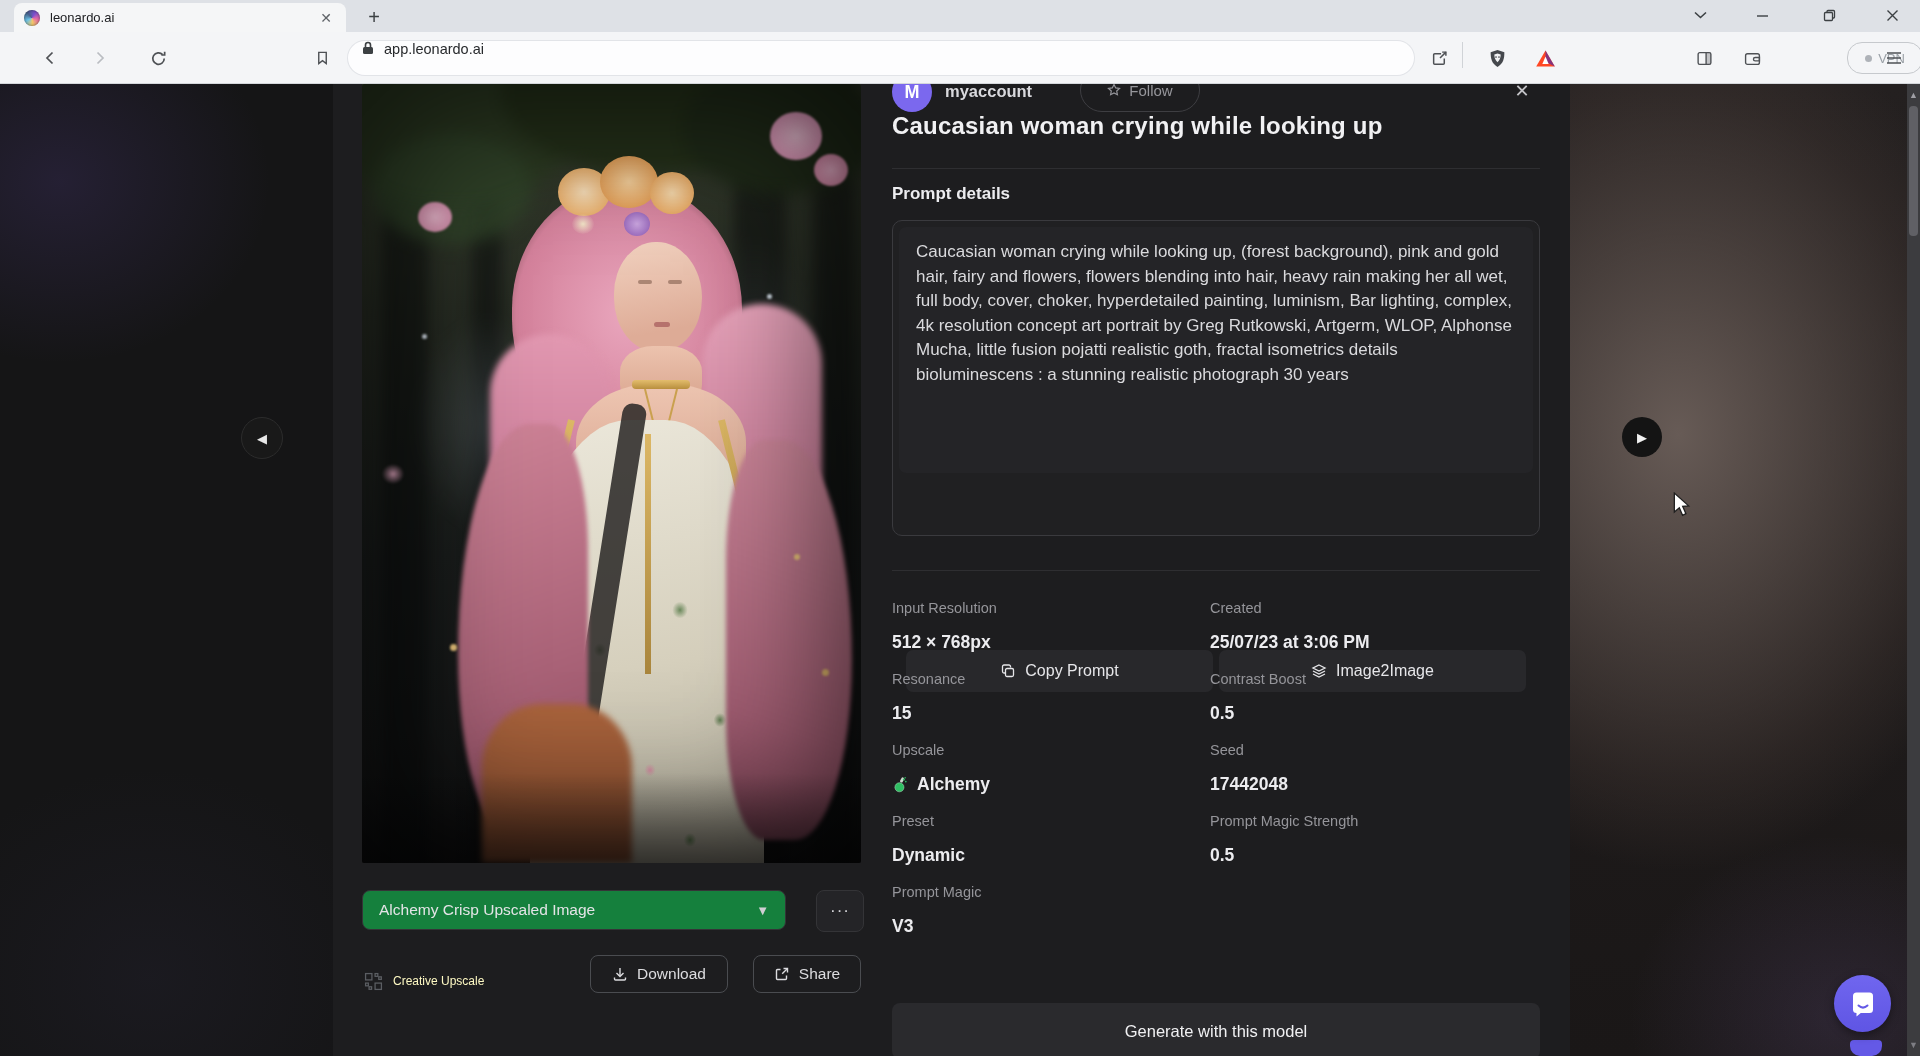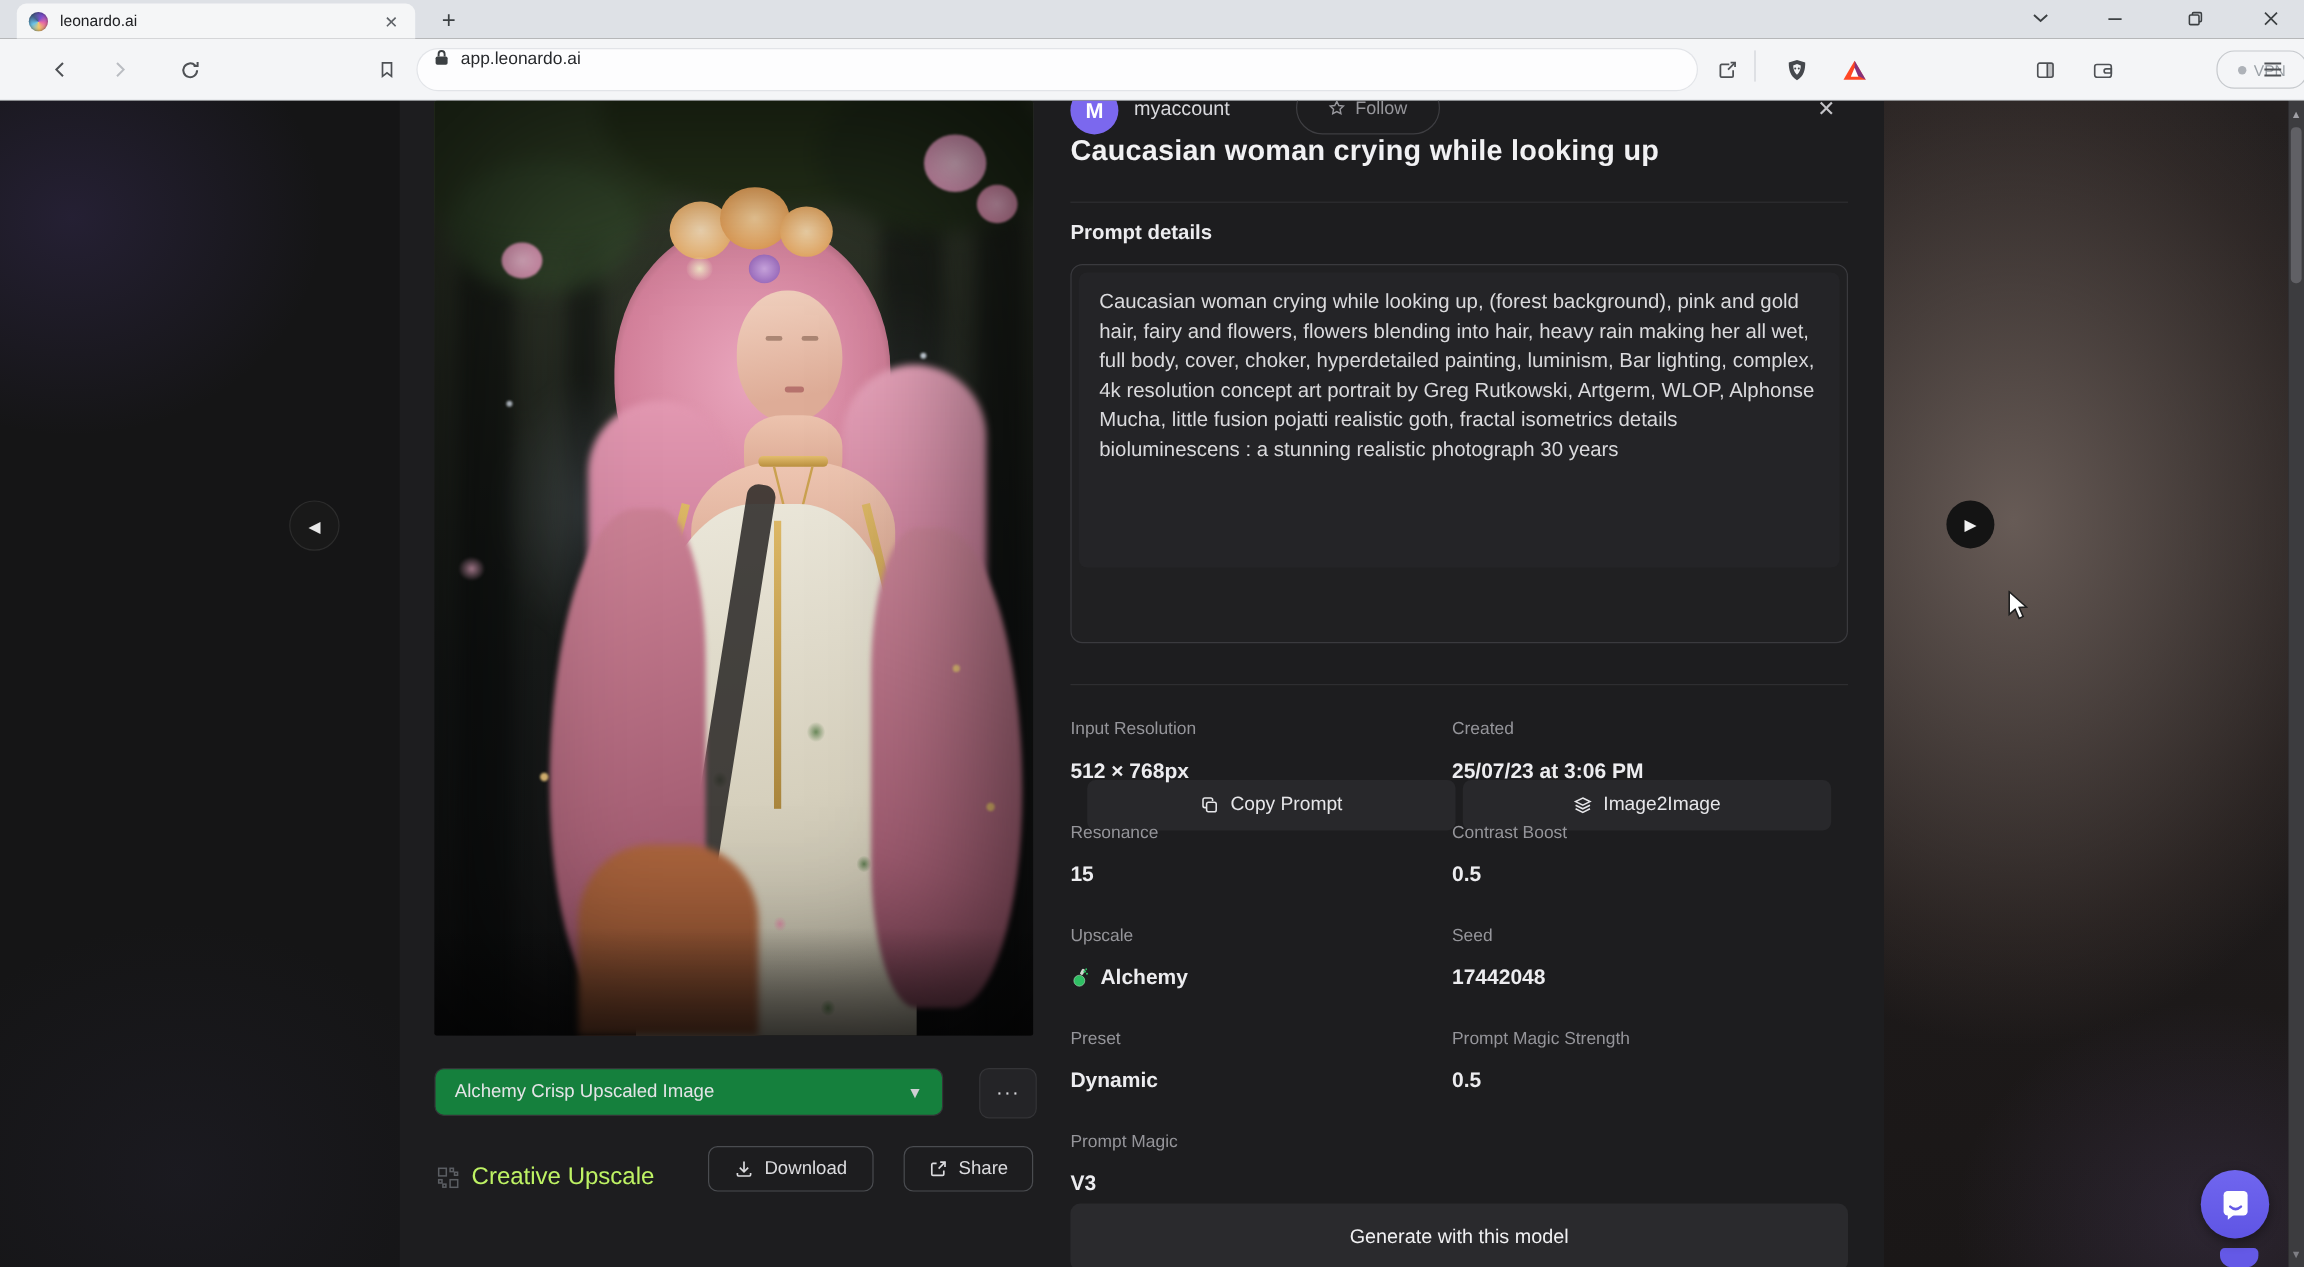--- a/index.html
+++ b/index.html
@@ -55,45 +55,45 @@
   #vignette{position:absolute;inset:0;box-shadow:inset 0 0 130px 35px rgba(0,0,0,.6);}
   #img-bottom-fade{position:absolute;left:0;bottom:0;width:100%;height:90px;
       background:linear-gradient(transparent,rgba(5,5,6,.55));}
 
   
   #variant-select{left:29px;top:806px;width:424px;height:40px;background:#15803d;border:1px solid #343437;
       border-radius:8px;display:flex;align-items:center;padding:0 16px;box-sizing:border-box;color:#e4e4e7;font-size:15.5px;}
   #variant-caret{margin-left:auto;color:#cfcfd3;font-size:13px;}
   #more-button{left:483px;top:806px;width:46px;height:40px;background:#242427;border:1px solid #343437;border-radius:8px;
       color:#d6d6da;font-size:17px;display:flex;align-items:center;justify-content:center;letter-spacing:1px;}
-  #creative-upscale{left:31px;top:878px;height:38px;display:flex;align-items:center;gap:10px;color:#bef264;font-size:20px;}
+  #creative-upscale{left:31px;top:878px;height:38px;display:flex;align-items:center;gap:10px;color:#fef9c3;font-size:12px;}
   .outline-btn{top:871px;height:38px;border:1px solid #4a4c50;border-radius:8px;display:flex;align-items:center;
       justify-content:center;gap:9px;color:#dcdcdf;font-size:15.5px;background:transparent;box-sizing:border-box;}
   #download-btn{left:257px;width:138px;}
   #share-btn{left:420px;width:108px;}
 
   
   #avatar{left:559px;top:-12px;width:40px;height:40px;border-radius:50%;background:#7b68ee;color:#fff;
       font-size:18px;font-weight:bold;display:flex;align-items:center;justify-content:center;}
-  #account-name{left:612px;top:-2px;font-size:16.5px;font-weight:normal;color:#d9d9dd;}
+  #account-name{left:612px;top:-2px;font-size:16.5px;font-weight:bold;color:#d9d9dd;}
   #follow-btn{left:747px;top:-16px;width:120px;height:44px;border:1.5px solid #3e3e42;border-radius:22px;
       display:flex;align-items:center;justify-content:center;gap:8px;color:#96969b;font-size:15px;box-sizing:border-box;}
   #modal-close{left:1178px;top:-4px;width:22px;height:22px;color:#c4c4c8;font-size:18px;line-height:22px;text-align:center;}
   #modal-title{left:559px;top:28px;width:660px;font-size:24px;font-weight:600;color:#f1f1f3;letter-spacing:.2px;}
   .hdivider{left:559px;width:648px;height:1px;background:#2e2e31;}
   #prompt-heading{left:559px;top:100px;font-size:17px;font-weight:bold;color:#ececef;}
   #prompt-container{left:559px;top:136px;width:648px;height:316px;border:1px solid #3a3a3e;border-radius:10px;
       background:#202022;box-sizing:border-box;}
   #prompt-text{left:566px;top:143px;width:634px;height:246px;background:#242427;border-radius:7px;
       padding:13px 17px;box-sizing:border-box;font-size:17px;line-height:24.5px;color:#dadadd;}
   #prompt-actions{left:573px;top:566px;width:620px;display:flex;gap:6px;}
   .prompt-btn{flex:1;height:42px;background:#28282b;border-radius:7px;display:flex;align-items:center;
       justify-content:center;gap:9px;color:#e6e6e9;font-size:16px;}
 
-  #meta-grid{left:559px;top:516px;width:648px;display:grid;grid-template-columns:318px 1fr;row-gap:33px;}
+  #meta-grid{left:559px;top:516px;width:648px;display:grid;grid-template-columns:318px 1fr;row-gap:18px;}
   .meta-label{font-size:14.5px;color:#95959a;}
   .meta-value{margin-top:16px;font-size:17.5px;font-weight:600;color:#ececef;display:flex;align-items:center;gap:8px;}
 
   #generate-btn{left:559px;top:919px;width:648px;height:56px;background:#2a2a2d;border-radius:8px;
       display:flex;align-items:center;justify-content:center;color:#f0f0f2;font-size:16.5px;}
 
   
   .nav-circle{width:40px;height:40px;border-radius:50%;display:flex;align-items:center;justify-content:center;}
   #nav-left{left:241px;top:333px;background:#191919;border:1px solid #2c2c2c;color:#e8e8e8;font-size:13px;}
   #nav-right{left:1622px;top:333px;background:#141414;color:#f2f2f2;font-size:13px;}

